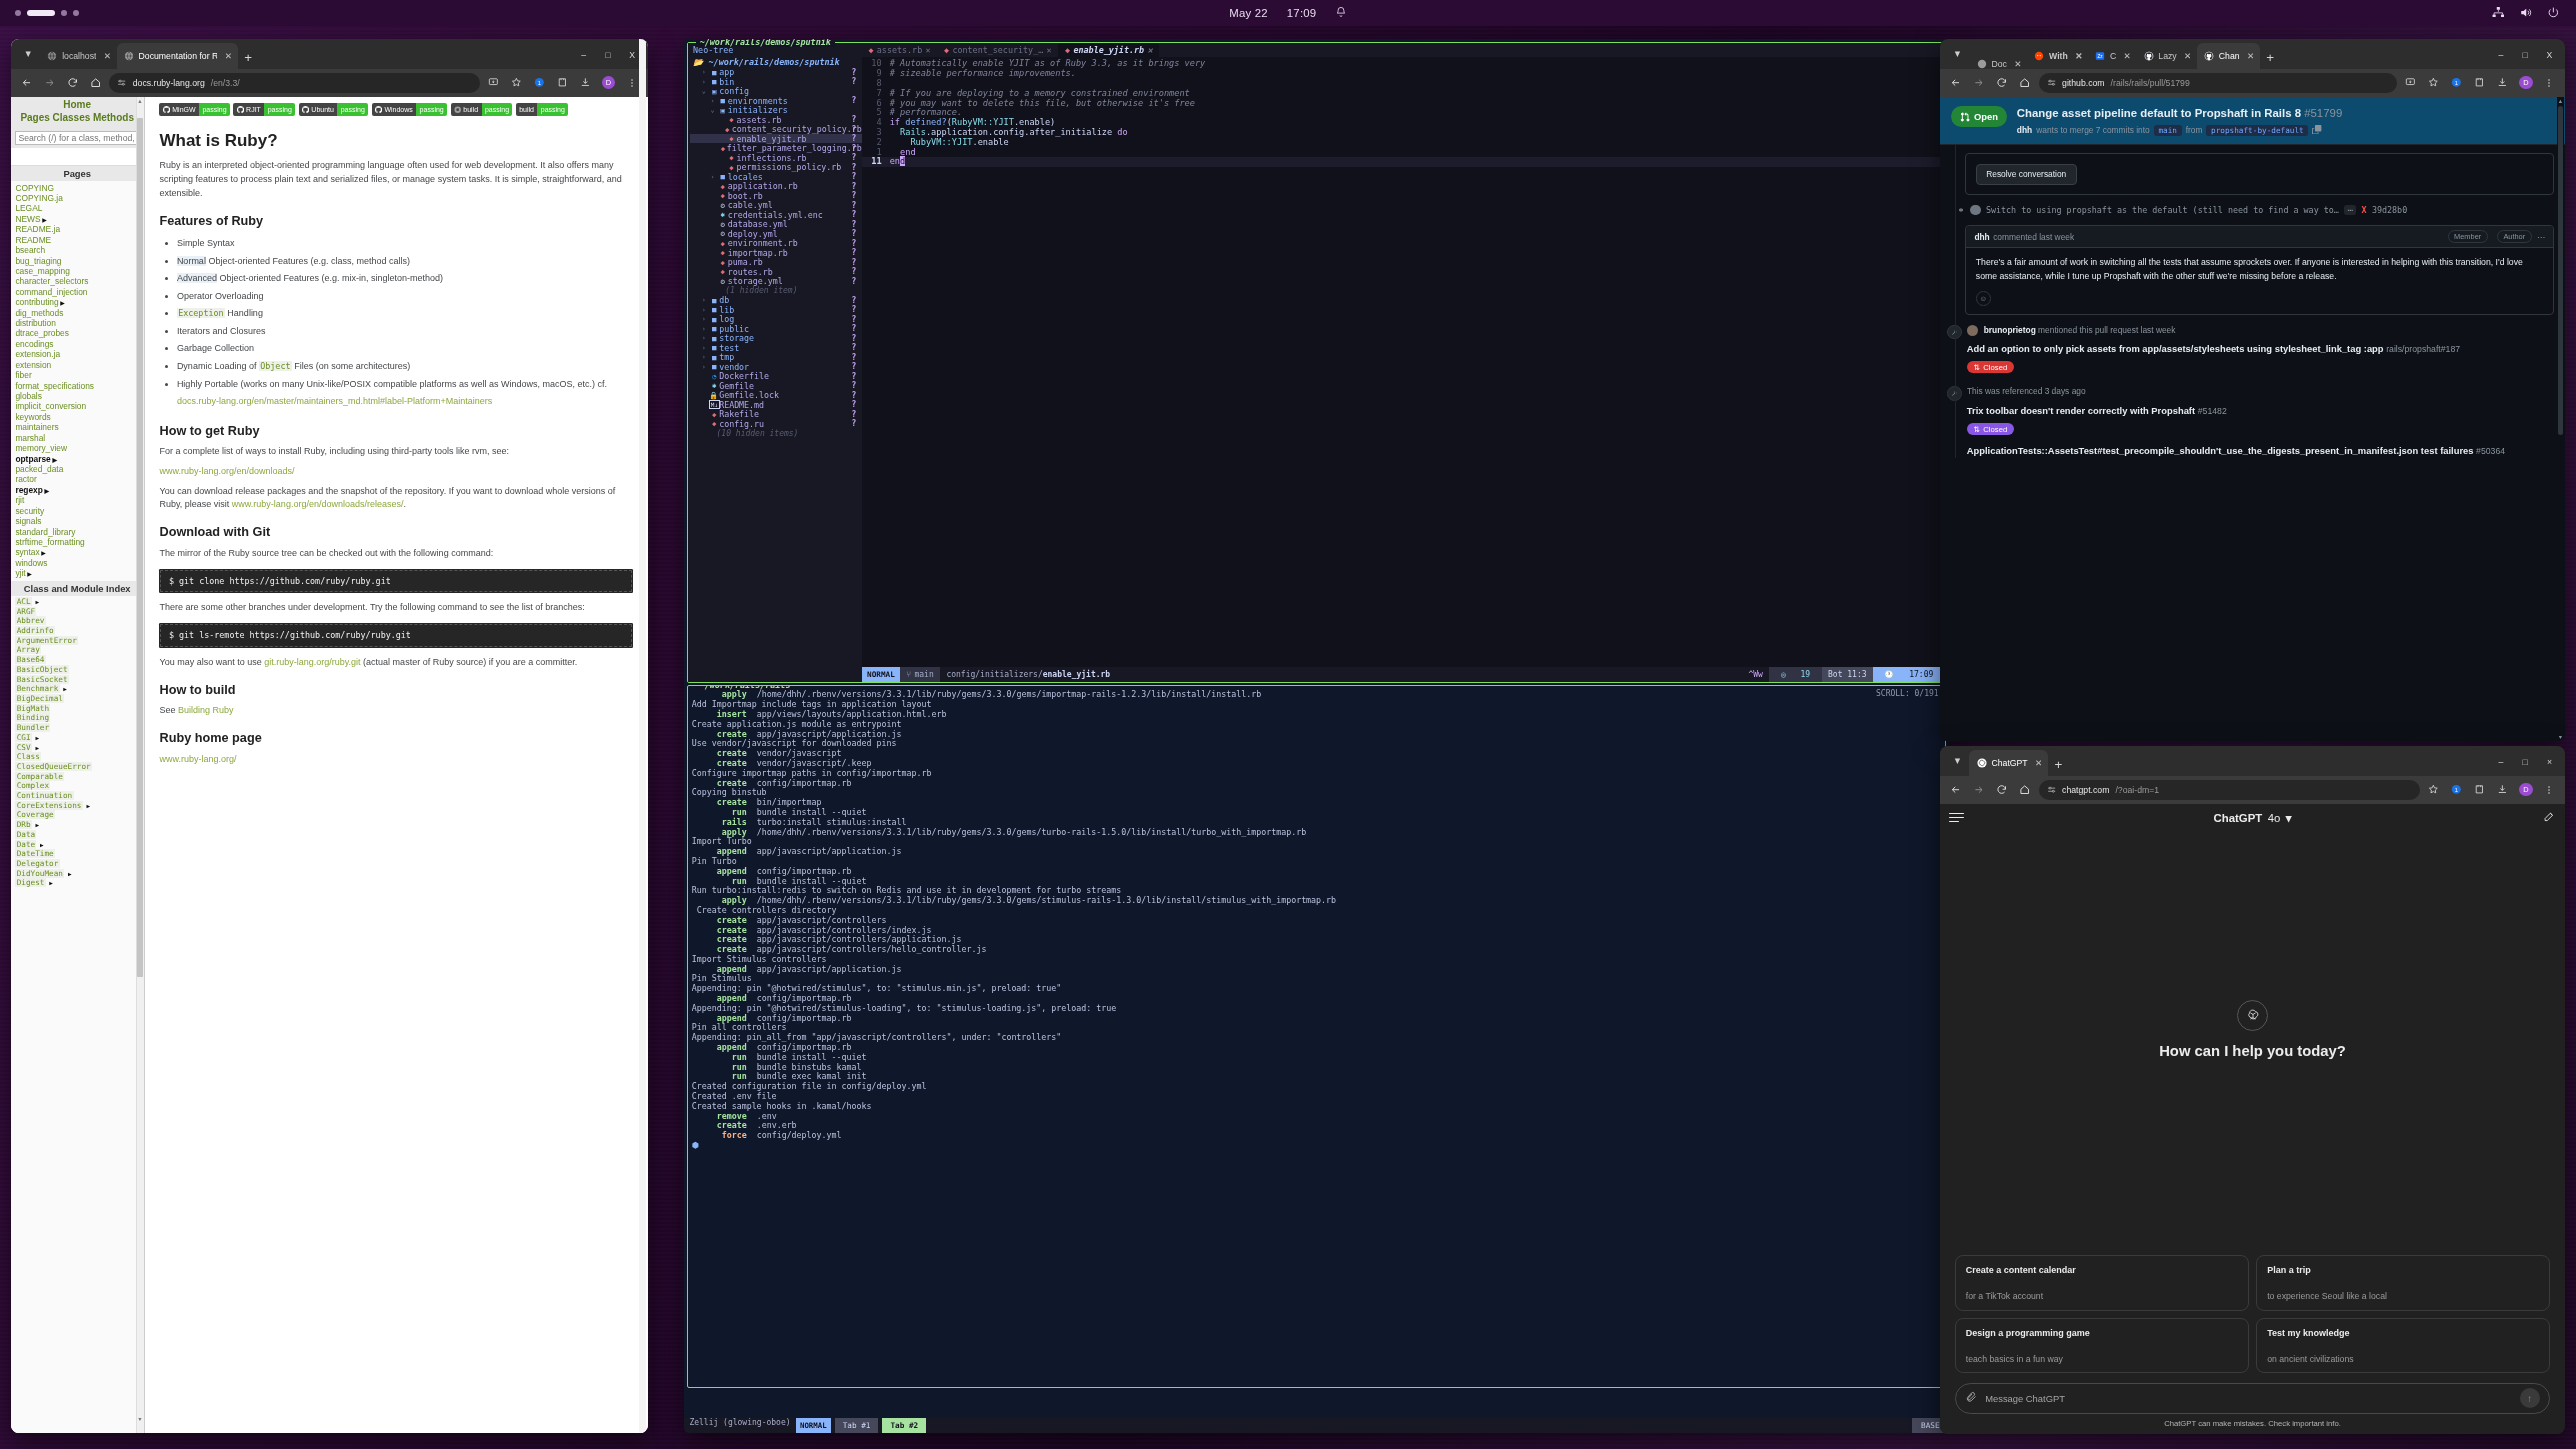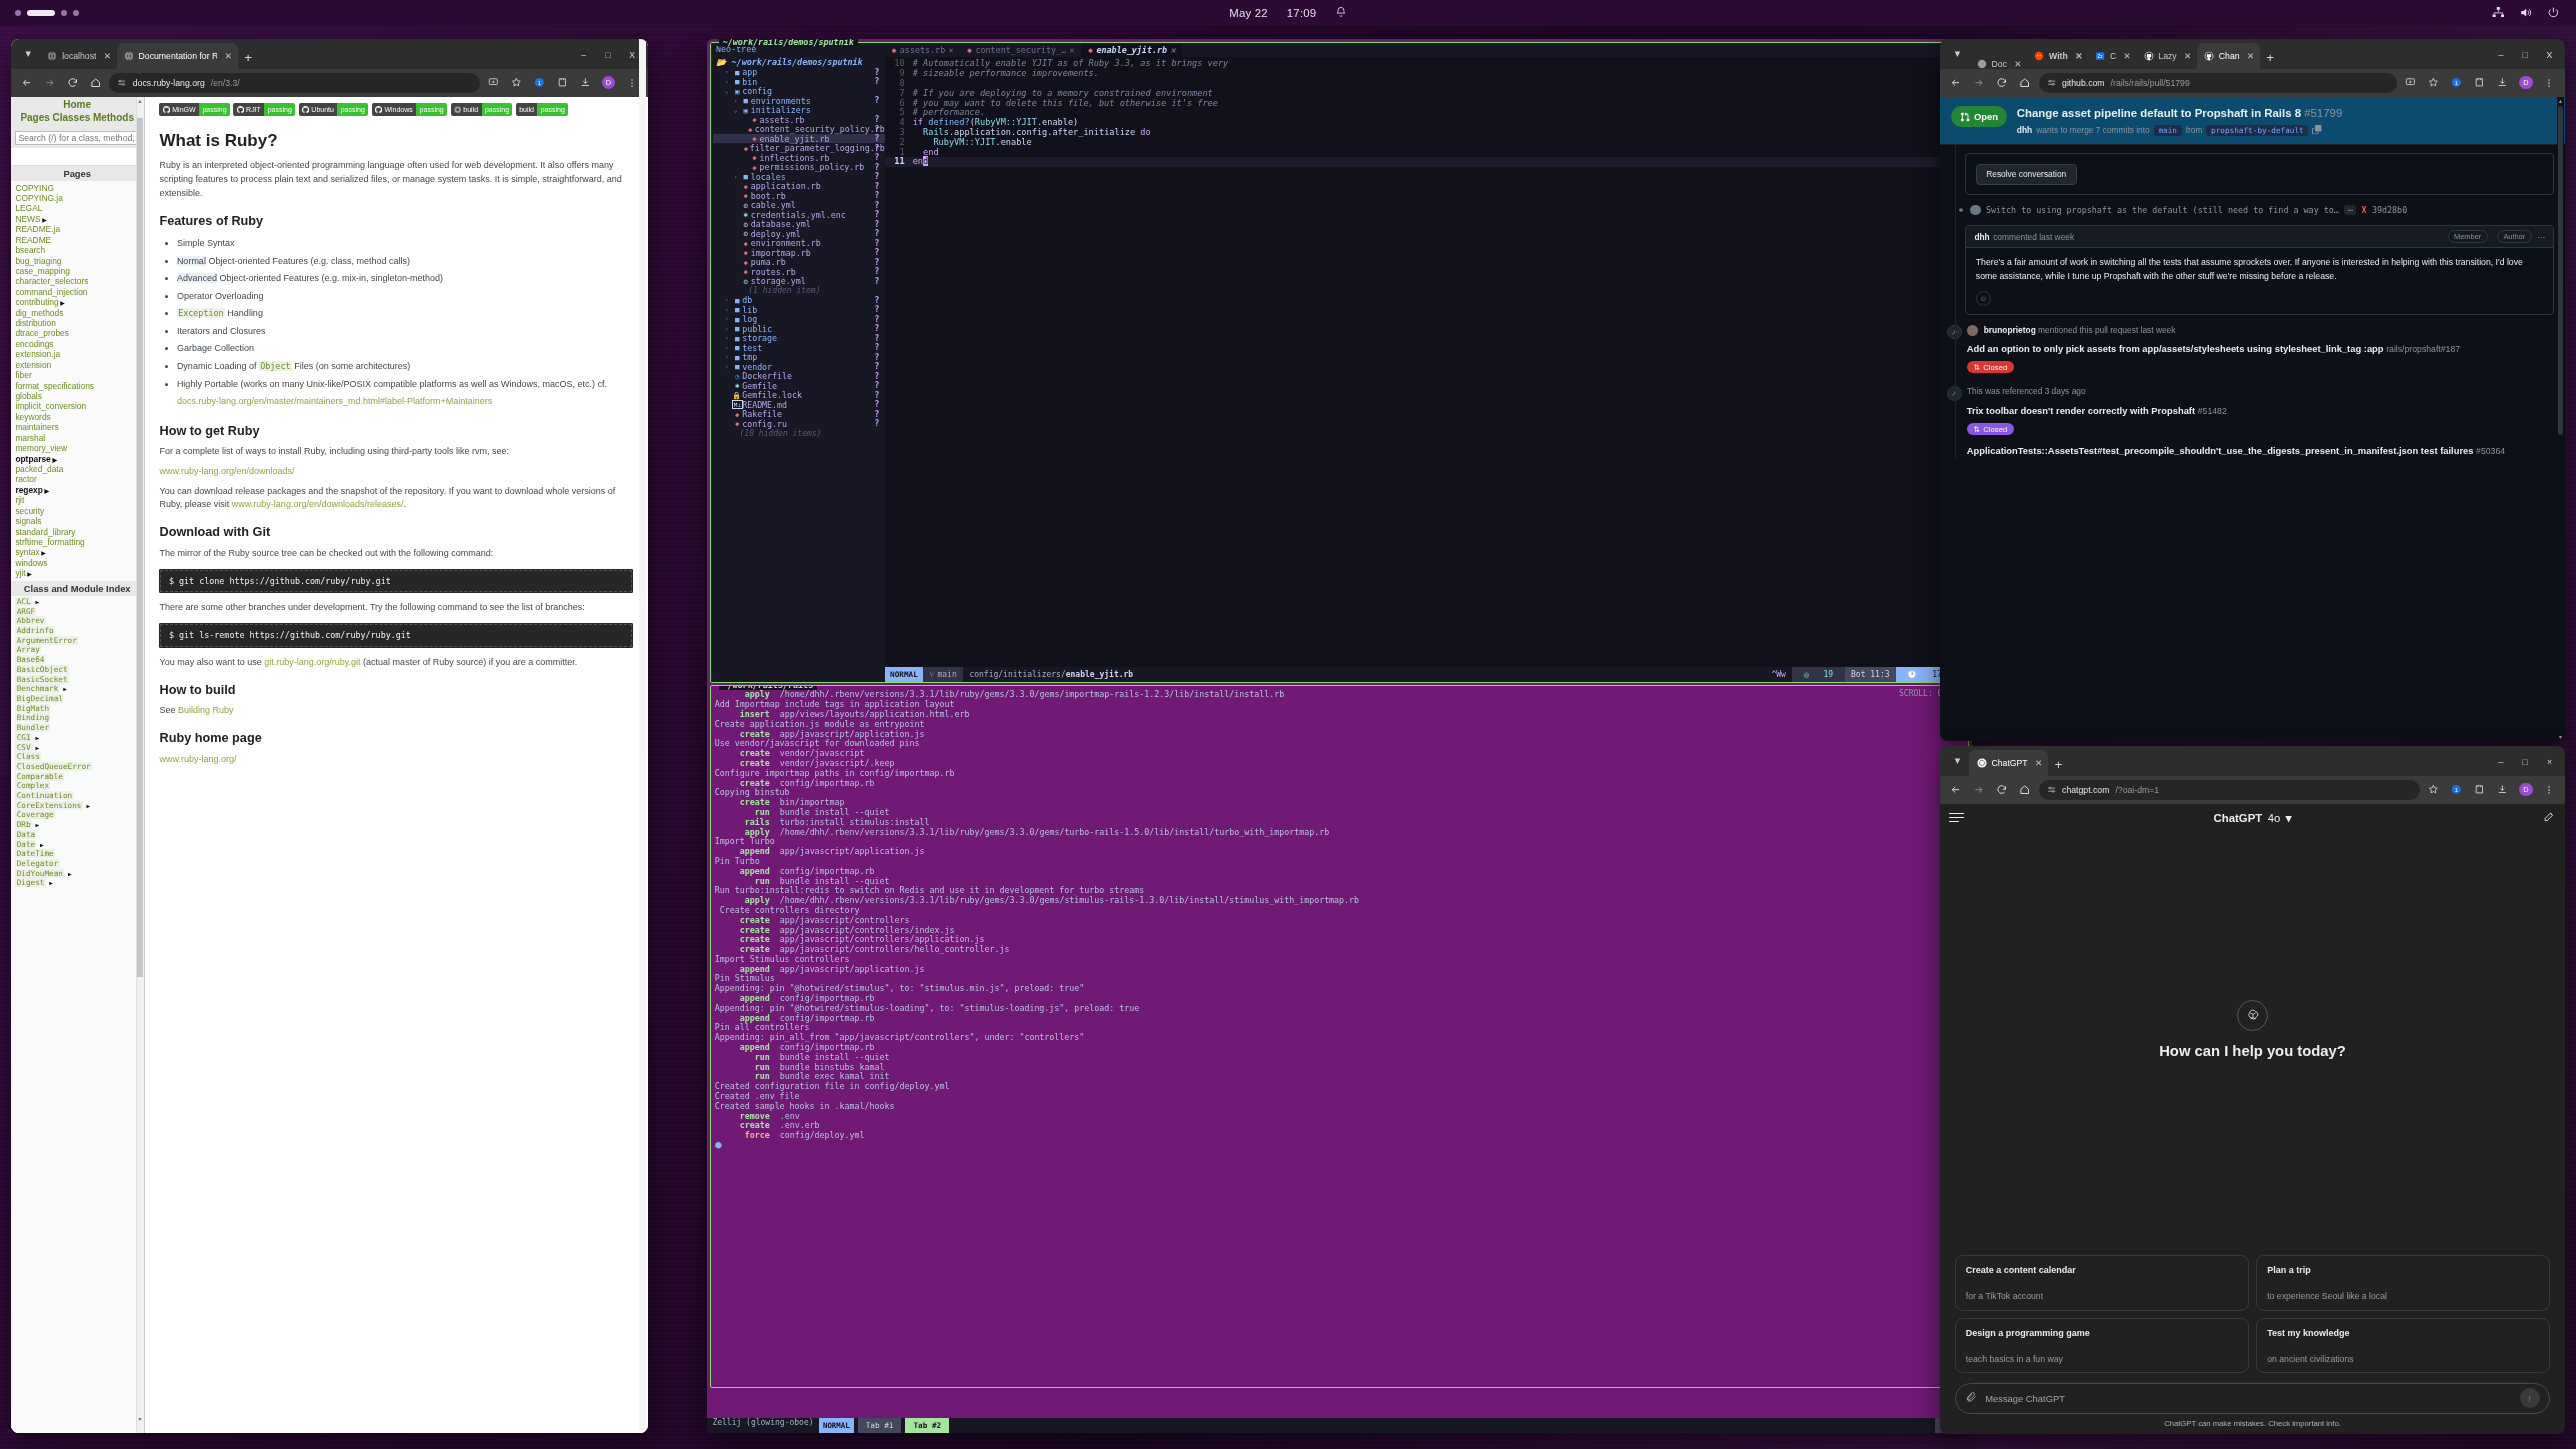--- a/index.html
+++ b/index.html
@@ -121,30 +121,30 @@
   #ruby-main a { color:#8ca83d; text-decoration:none;}
   code.inl { font-family:"DejaVu Sans Mono", monospace; background:#eef0ea; color:#6b8f22;
              font-size:8.4px; padding:0 1.3px;}
   .kbd-hl { background:#eaf0f7; }
   pre.cmd { background:#262626; color:#f2f2f2; font-family:"DejaVu Sans Mono", monospace;
             font-size:8.4px; padding:7.4px 9.4px; margin:8px 0; border-radius:1.3px;
             outline:1.3px dashed #555; outline-offset:-2px;}
   #ruby-scroll { position:absolute; right:1.3px; top:0; width:7.4px; height:100%; background:#f4f4f4;}
 
   
-  #term-win { left:707px; top:39px; width:1265px; height:1394px;
-              background:#701a75; border-radius:5.4px;
+  #term-win { left:684px; top:39px; width:1265px; height:1394px;
+              background:#0f172a; border-radius:5.4px;
               font-family:"DejaVu Sans Mono", monospace; color:#cdd6f4; }
   .zpane { border:0.7px solid #7fe05c; margin:2.7px; border-radius:2px; position:relative;}
   .ztitle { position:absolute; top:-6px; left:8px; background:#141423; padding:0 4px;
             color:#a6e3a1; font-size:8.4px; font-weight:bold; font-style:italic;}
   #nvim-pane { height:641px; display:flex; }
   #tree { width:174px; background:#181825; font-size:8.4px; padding:2px 0 0 2.7px;
           overflow:hidden; }
-  #tree .hdr { color:#89b4fa; padding:0.7px 2.7px;font-family:Liberation Mono, monospace; }
+  #tree .hdr { color:#89b4fa; padding:0.7px 2.7px; }
   #tree .root { color:#89b4fa; font-style:italic; font-weight:bold; padding:0.7px 2.7px;}
   .trow { display:flex; align-items:center; height:9.5px; padding-left:2.7px;
           white-space:nowrap; position:relative; }
   .trow.sel { background:#313149; }
   .trow .chev { width:7.4px; color:#6c7086; font-size:6.7px; }
   .trow .ico { width:10px; text-align:center; font-size:7.4px;}
   .trow .nm { color:#b4a7e8; font-size:8.3px;}
   .trow .nm.dir { color:#89b4fa; }
   .trow .q { position:absolute; right:5.4px; color:#cba6f7; font-weight:bold; font-size:8px;}
   .hidden-note { color:#585b70; font-style:italic; font-size:8px; padding-left:14.8px;}

